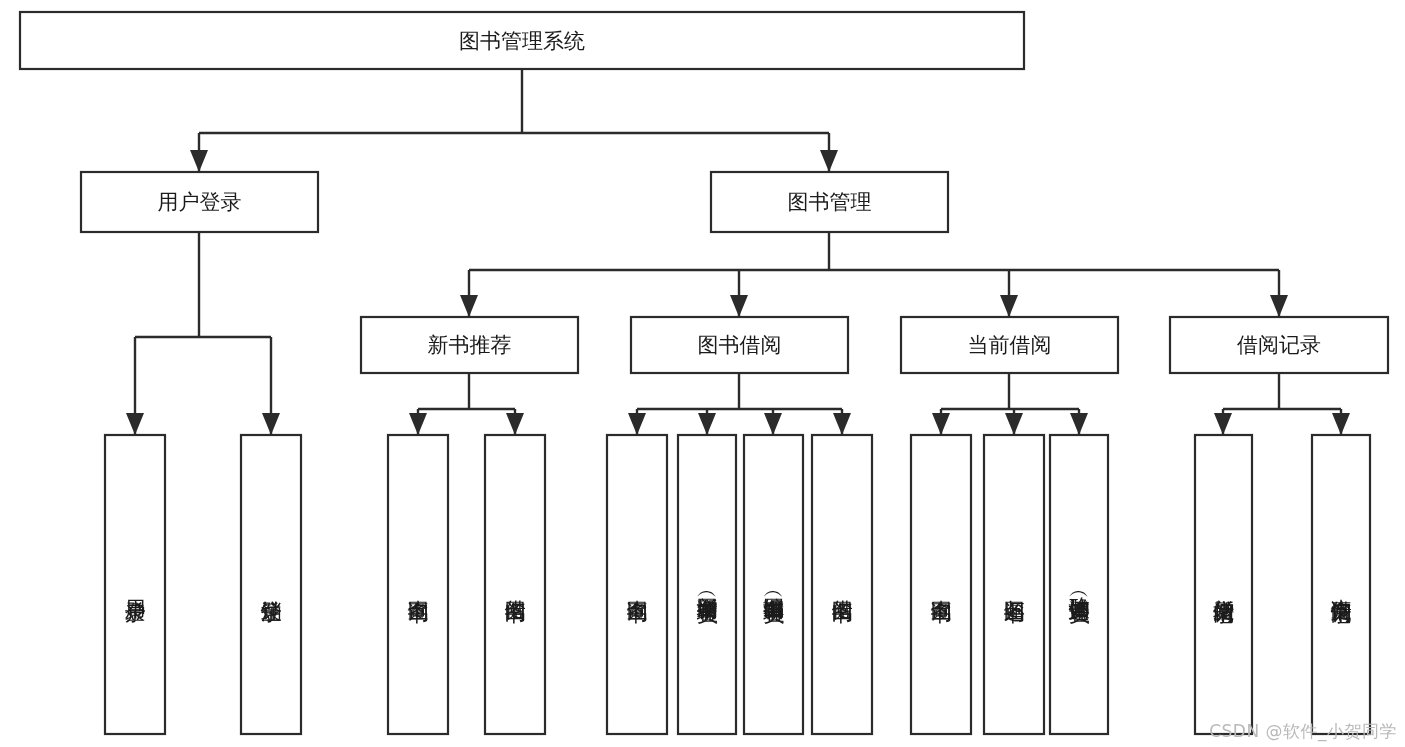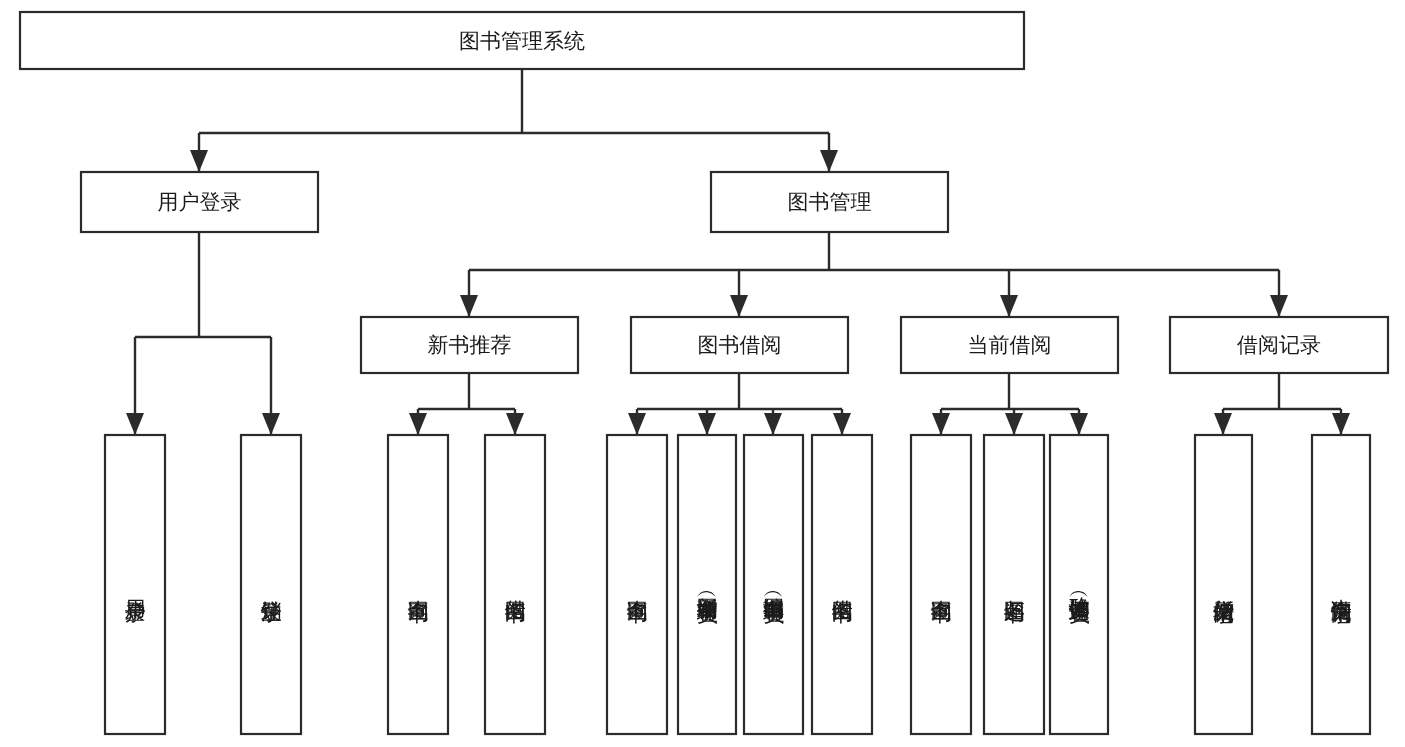--- a/index.html
+++ b/index.html
@@ -210,13 +210,14 @@
       <div class="vlabel" style="left: 678px; top: 435px; width: 58px; height: 299px;">新增图书（管理员）</div>
       <div class="vlabel" style="left: 744px; top: 435px; width: 59px; height: 299px;">编辑图书（管理员）</div>
       <div class="vlabel" style="left: 812px; top: 435px; width: 60px; height: 299px;">借阅图书</div>
       <div class="vlabel" style="left: 911px; top: 435px; width: 60px; height: 299px;">查询图书</div>
       <div class="vlabel" style="left: 984px; top: 435px; width: 60px; height: 299px;">归还图书</div>
       <div class="vlabel" style="left: 1050px; top: 435px; width: 58px; height: 299px;">确认归还（管理员）</div>
       <div class="vlabel" style="left: 1195px; top: 435px; width: 57px; height: 299px;">新增借阅记录</div>
       <div class="vlabel" style="left: 1312px; top: 435px; width: 58px; height: 299px;">查询借阅记录</div>
     </div>
 
+  <div class="watermark">CSDN @软件_小贺同学</div>
 </div>
 
 </body></html>

